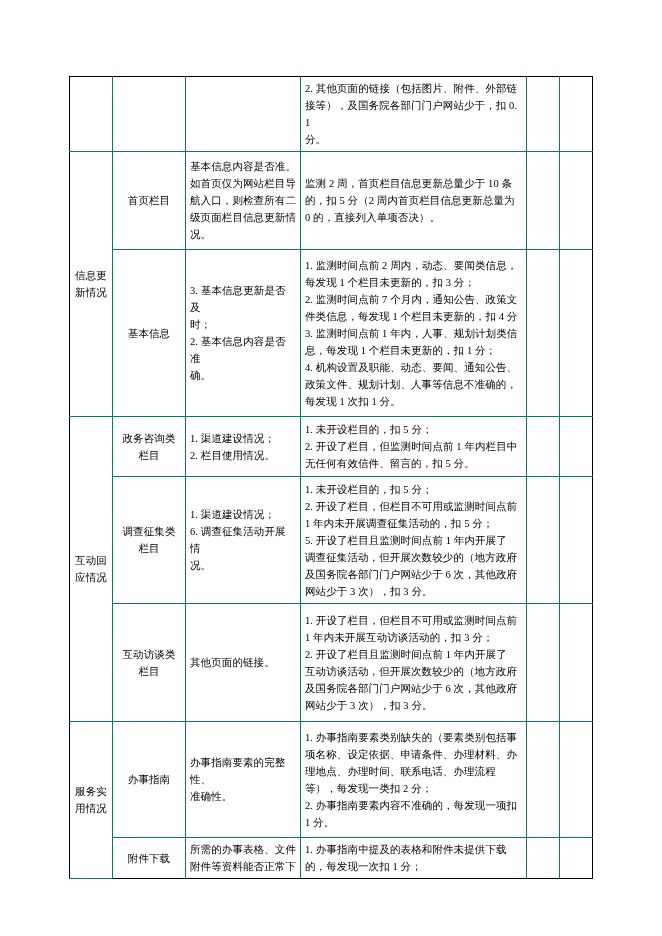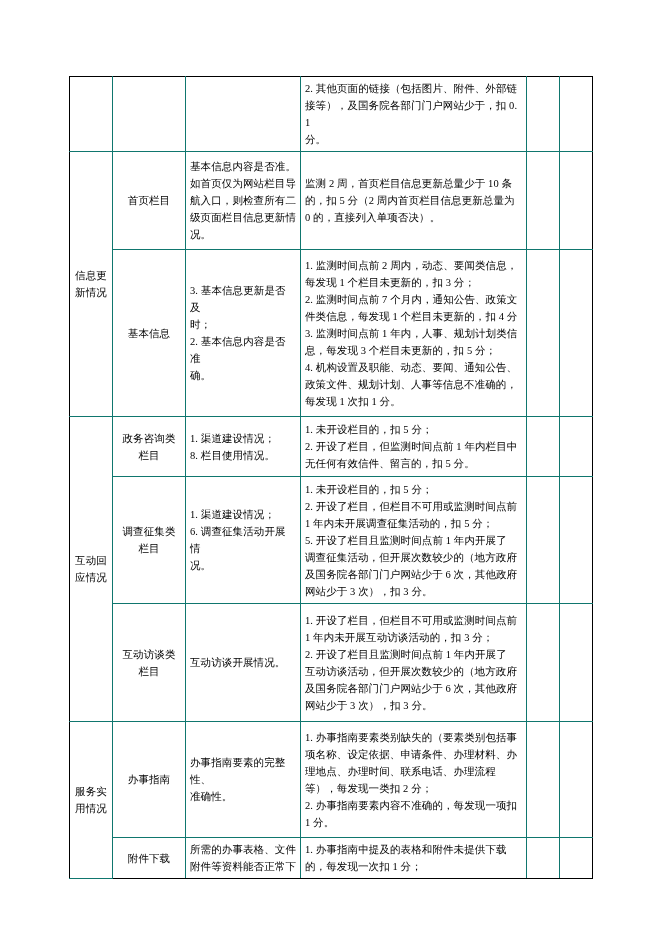--- a/index.html
+++ b/index.html
@@ -126,41 +126,41 @@
           <span class="ln">时；</span>
           <span class="ln">2. 基本信息内容是否准</span>
           <span class="ln">确。</span>
         </td>
         <td class="c-rule thick-top">
           <span class="ln">1. 监测时间点前 2 周内，动态、要闻类信息，</span>
           <span class="ln">每发现 1 个栏目未更新的，扣 3 分；</span>
           <span class="ln">2. 监测时间点前 7 个月内，通知公告、政策文</span>
           <span class="ln">件类信息，每发现 1 个栏目未更新的，扣 4 分</span>
           <span class="ln">3. 监测时间点前 1 年内，人事、规划计划类信</span>
-          <span class="ln">息，每发现 3 个栏目未更新的，扣 5 分；</span>
+          <span class="ln">息，每发现 1 个栏目未更新的，扣 1 分；</span>
           <span class="ln">4. 机构设置及职能、动态、要闻、通知公告、</span>
           <span class="ln">政策文件、规划计划、人事等信息不准确的，</span>
           <span class="ln">每发现 1 次扣 1 分。</span>
         </td>
         <td class="c-blank-a thick-top"></td>
         <td class="c-blank-b thick-top thick-right"></td>
       </tr>
 
       <tr style="height:60px">
         <td class="c-cat thick-left thick-top" rowspan="3">
           <span class="ln">互动回</span>
           <span class="ln">应情况</span>
         </td>
         <td class="c-item thick-top">
           <span class="ln">政务咨询类</span>
           <span class="ln">栏目</span>
         </td>
         <td class="c-desc thick-top">
           <span class="ln">1. 渠道建设情况；</span>
-          <span class="ln">8. 栏目使用情况。</span>
+          <span class="ln">2. 栏目使用情况。</span>
         </td>
         <td class="c-rule thick-top">
           <span class="ln">1. 未开设栏目的，扣 5 分；</span>
           <span class="ln">2. 开设了栏目，但监测时间点前 1 年内栏目中</span>
           <span class="ln">无任何有效信件、留言的，扣 5 分。</span>
         </td>
         <td class="c-blank-a thick-top"></td>
         <td class="c-blank-b thick-top thick-right"></td>
       </tr>
 
@@ -186,21 +186,21 @@
         <td class="c-blank-a thick-top"></td>
         <td class="c-blank-b thick-top thick-right"></td>
       </tr>
 
       <tr style="height:118px">
         <td class="c-item thick-top">
           <span class="ln">互动访谈类</span>
           <span class="ln">栏目</span>
         </td>
         <td class="c-desc thick-top">
-          <span class="ln">互动访谈开展情况。</span>
+          <span class="ln">其他页面的链接。</span>
         </td>
         <td class="c-rule thick-top">
           <span class="ln">1. 开设了栏目，但栏目不可用或监测时间点前</span>
           <span class="ln">1 年内未开展互动访谈活动的，扣 3 分；</span>
           <span class="ln">2. 开设了栏目且监测时间点前 1 年内开展了</span>
           <span class="ln">互动访谈活动，但开展次数较少的（地方政府</span>
           <span class="ln">及国务院各部门门户网站少于 6 次，其他政府</span>
           <span class="ln">网站少于 3 次），扣 3 分。</span>
         </td>
         <td class="c-blank-a thick-top"></td>

